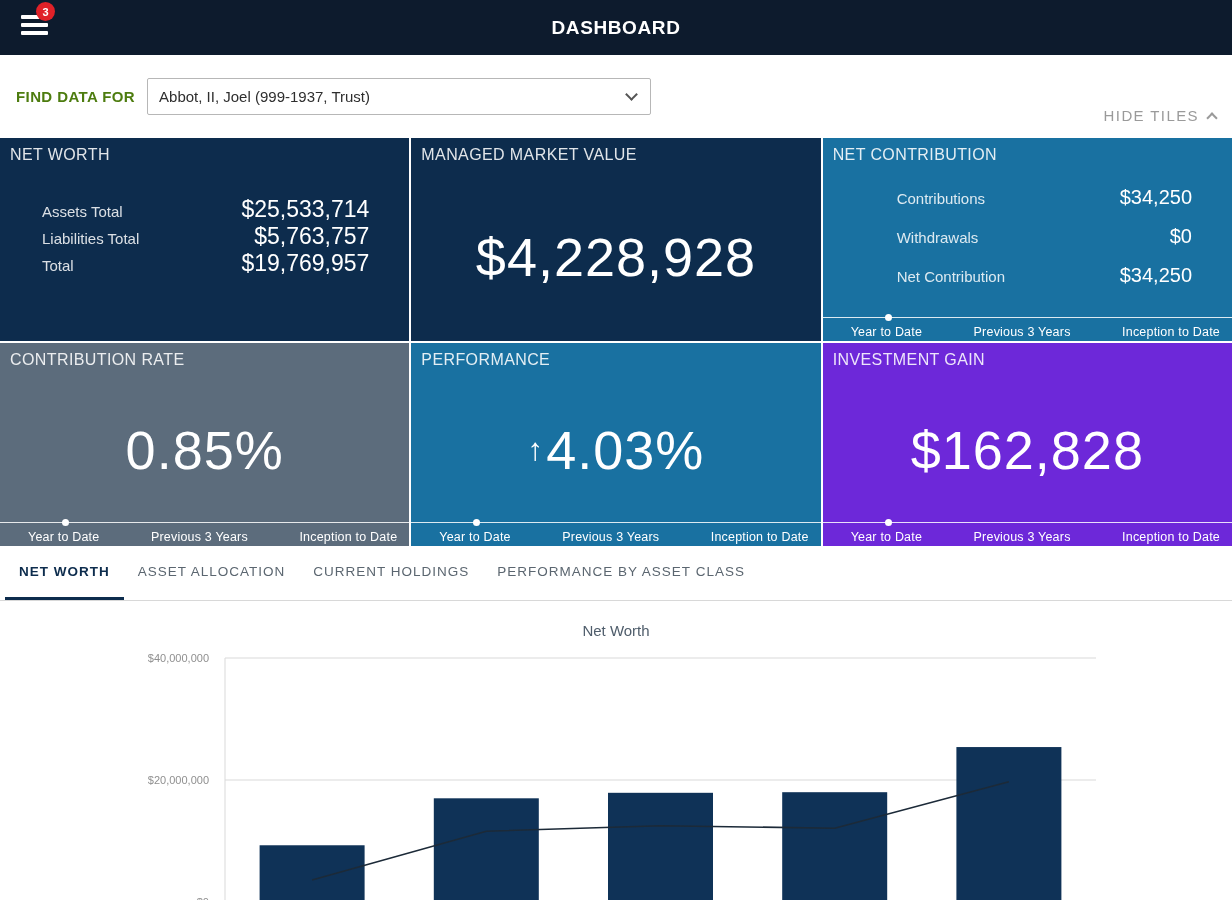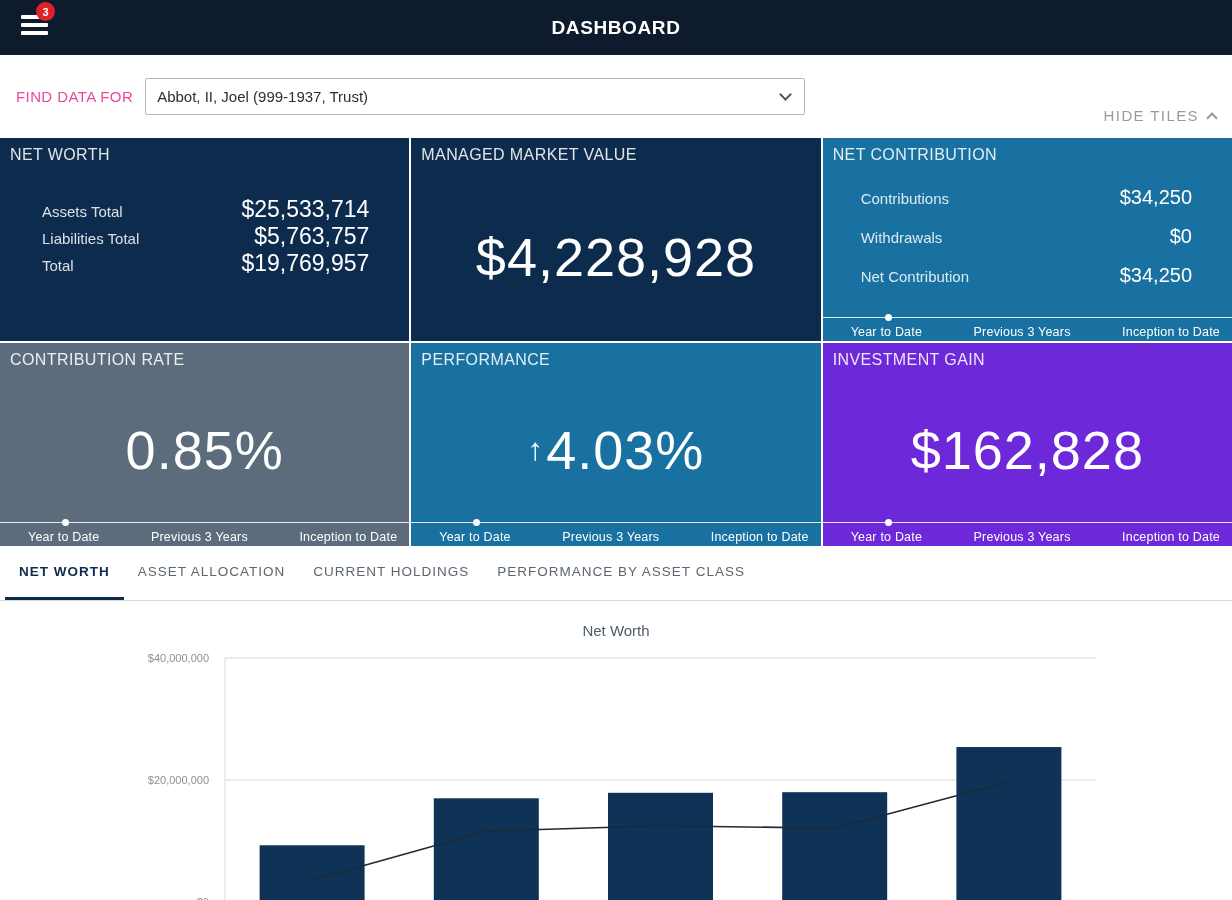--- a/index.html
+++ b/index.html
@@ -11,43 +11,43 @@
             display:flex; align-items:center; justify-content:center; }
   .hamburger { position:absolute; left:21px; top:15px; width:27px; cursor:pointer; }
   .hamburger .bar { height:4px; background:#fff; border-radius:1px; margin-bottom:4px; }
   .badge { position:absolute; left:36px; top:2px; width:19px; height:19px; border-radius:50%;
            background:#e02128; color:#fff; font-size:11px; font-weight:bold;
            display:flex; align-items:center; justify-content:center; }
   .topbar-title { color:#fff; font-size:19px; font-weight:bold; letter-spacing:0.6px; }
 
   
   .findbar { height:83px; display:flex; align-items:center; padding:0 16px; position:relative; background:#fff; }
-  .find-label { color:#ec4899; font-size:15px; font-weight:normal; letter-spacing:0.4px; margin-right:12px; }
-  .select { width:660px; height:37px; border:1px solid #b7b7b7; border-radius:2px; background:#fff;
+  .find-label { color:#4d7c0f; font-size:15px; font-weight:bold; letter-spacing:0.4px; margin-right:12px; }
+  .select { width:504px; height:37px; border:1px solid #b7b7b7; border-radius:2px; background:#fff;
             display:flex; align-items:center; justify-content:space-between;
             padding:0 14px 0 11px; font-size:15px; color:#2e2e2e; cursor:pointer; }
   .chev-down { width:9px; height:9px; border-right:2px solid #555; border-bottom:2px solid #555;
                transform:rotate(45deg); margin-top:-5px; }
   .hide-tiles { position:absolute; right:16px; bottom:14px; color:#9a9a9a; font-size:15px;
                 letter-spacing:1.4px; display:flex; align-items:center; gap:9px; cursor:pointer; }
   .chev-up { width:8px; height:8px; border-left:2px solid #9a9a9a; border-top:2px solid #9a9a9a;
              transform:rotate(45deg); margin-top:4px; }
 
   
   .tiles { display:grid; grid-template-columns:1fr 1fr 1fr; grid-template-rows:203px 203px;
            gap:2px; background:#fff; }
   .tile { position:relative; color:#fff; display:flex; flex-direction:column; cursor:pointer; }
   .bg-navy  { background:#0d2c4d; }
   .bg-blue  { background:#1971a1; }
   .bg-slate { background:#5c6c7c; }
   .bg-gray  { background:#6d28d9; }
   .tile-title { font-size:16px; letter-spacing:0.4px; color:rgba(255,255,255,0.88); padding:8px 10px; }
 
   .tile-rows { display:flex; flex-direction:column; padding:24px 40px 0 42px; }
-  .tile-rows.tight { gap:16px; padding:14px 40px 0 38px; }
+  .tile-rows.tight { gap:16px; padding:14px 40px 0 38px;margin-left:36px; }
   .trow { display:flex; justify-content:space-between; align-items:baseline; }
   .trow .lbl { font-size:15px; color:rgba(255,255,255,0.85); }
   .trow .val { font-size:23px; color:#fff; }
   .tile-rows.tight .val { font-size:20px; }
 
   .big-value { flex:1; display:flex; align-items:center; justify-content:center;
                font-size:54px; font-weight:300; color:#fff; letter-spacing:1px; }
   .big-value .arrow { font-size:0.58em; font-weight:400; margin-right:2px; }
 
   .period-bar { margin-top:auto; border-top:1px solid rgba(255,255,255,0.85);

